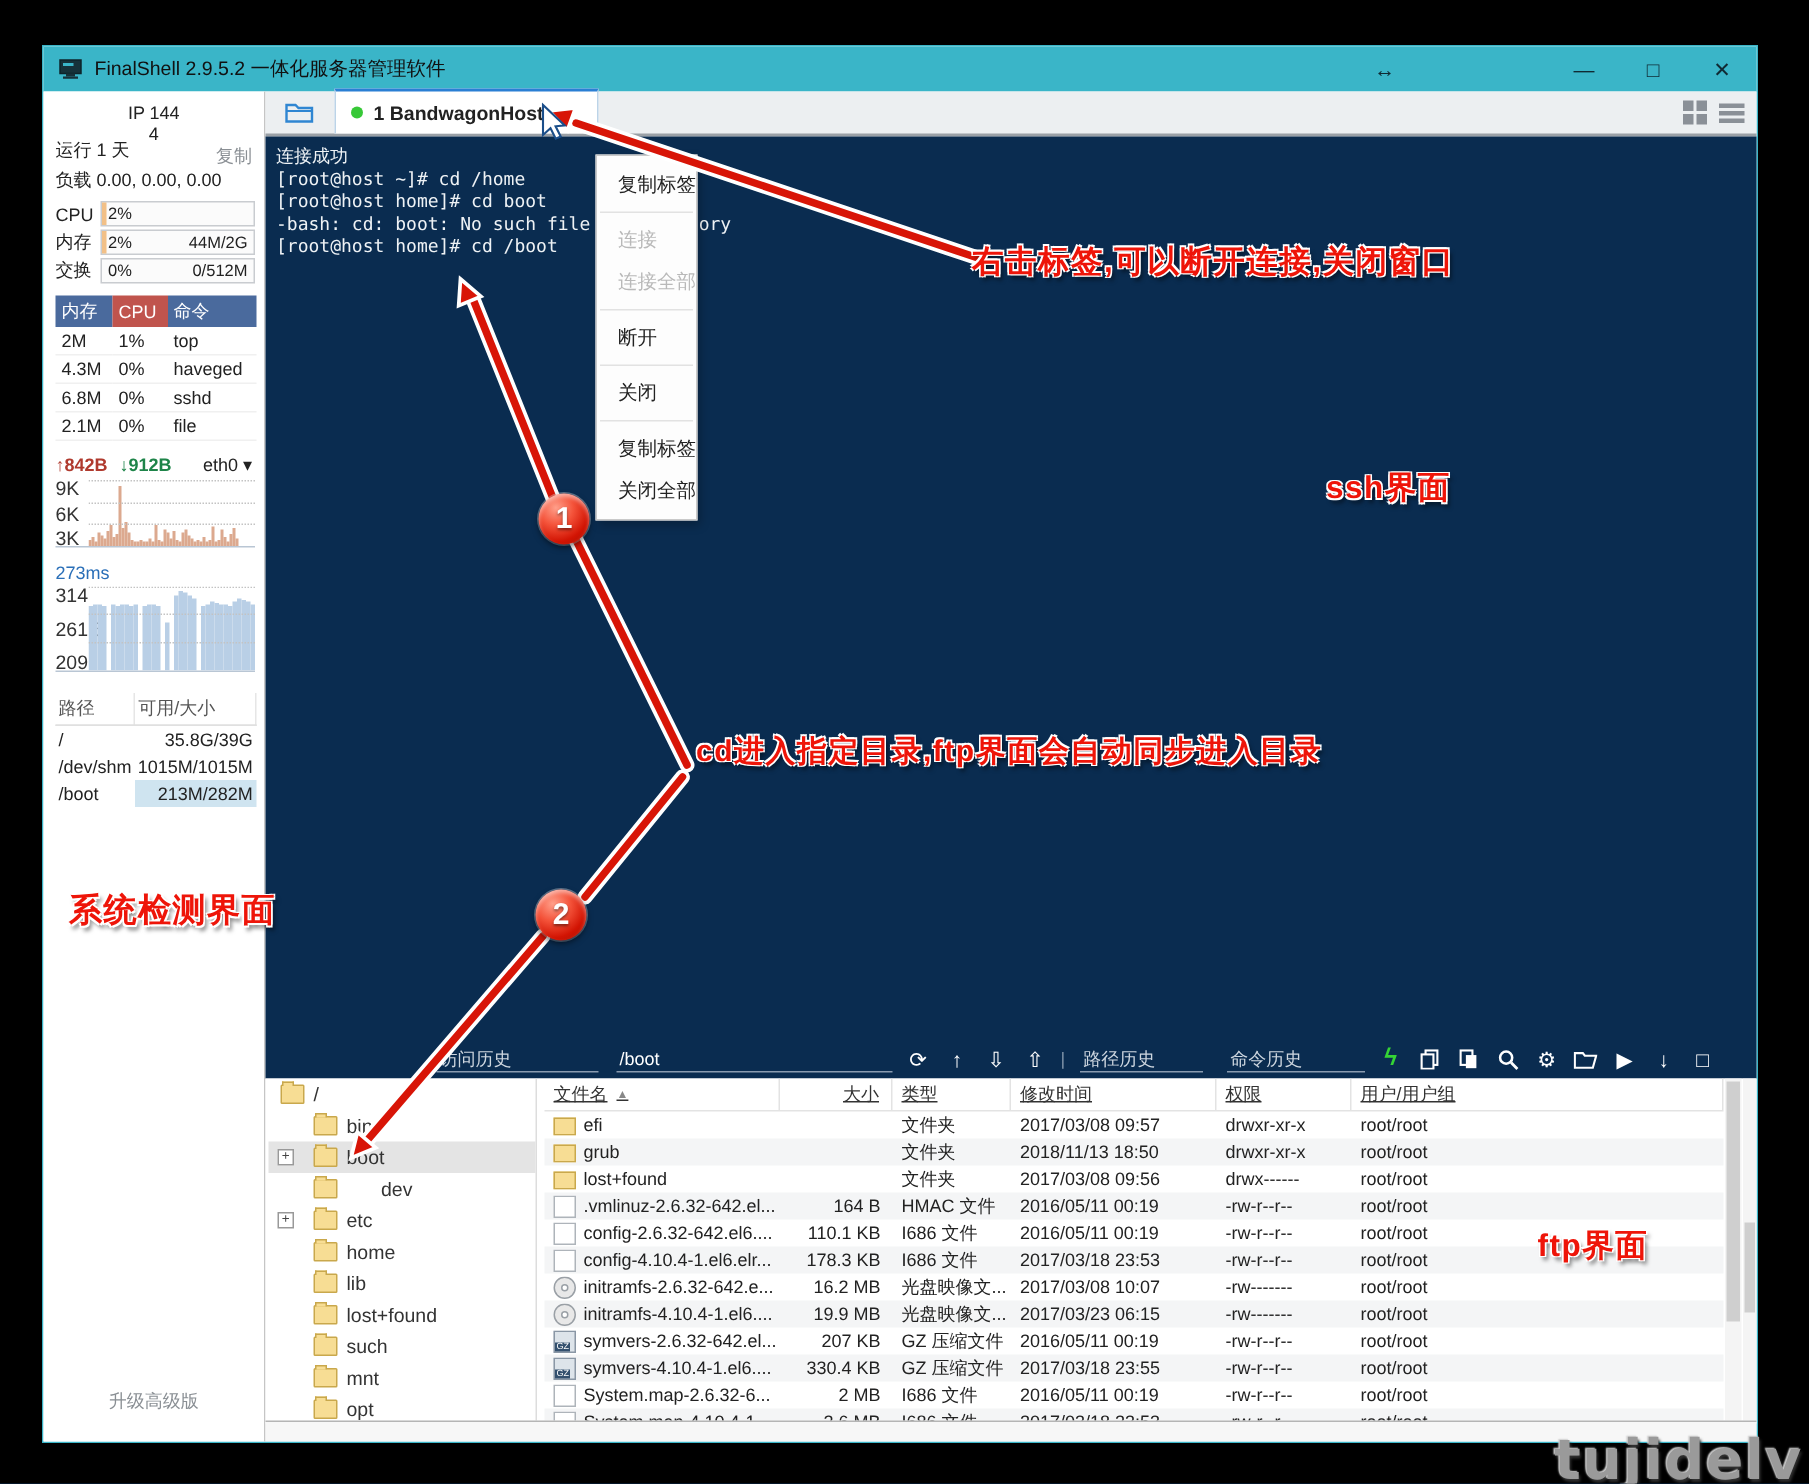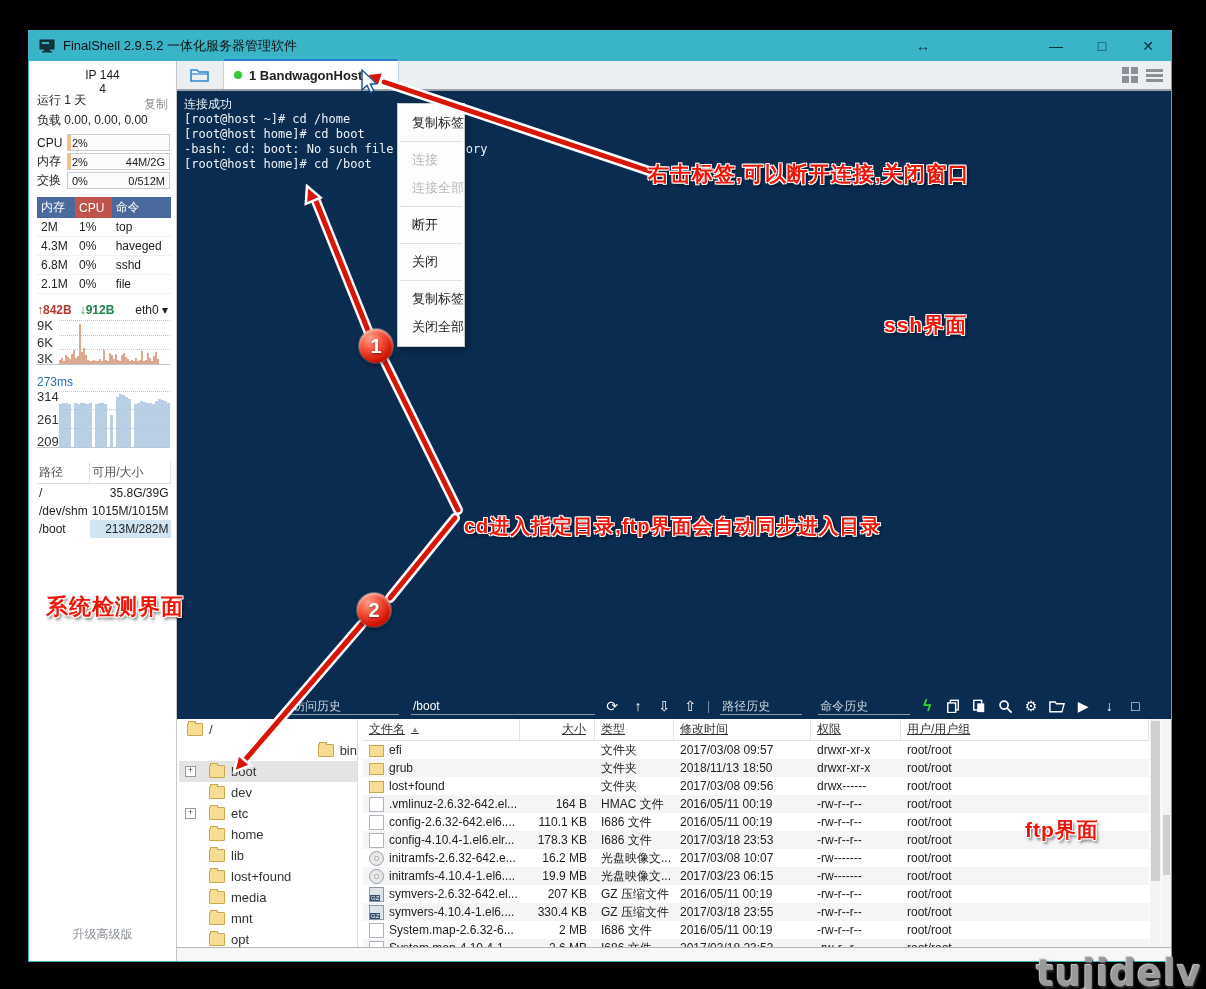--- a/index.html
+++ b/index.html
@@ -465,30 +465,30 @@
           </span>
       </div>
     </div>
 
     <div class="ftp-panel">
       <div class="tree" id="file-tree">
           <div class="tree-item" style="padding-left: 8px;">
             <span class="t-folder"></span>
             <span>/</span>
           </div>
-          <div class="tree-item" style="padding-left: 30px; justify-content: flex-end;">
+          <div class="tree-item" style="padding-left: 30px;">
             <span class="t-folder"></span>
             <span>bin</span>
           </div>
           <div class="tree-item sel" style="padding-left: 30px;">
             <span class="expander">+</span>
             <span class="t-folder"></span>
             <span>boot</span>
           </div>
-          <div class="tree-item" style="padding-left: 30px;">
+          <div class="tree-item" style="padding-left: 30px; gap: 23px;">
             <span class="t-folder"></span>
             <span>dev</span>
           </div>
           <div class="tree-item" style="padding-left: 30px;">
             <span class="expander">+</span>
             <span class="t-folder"></span>
             <span>etc</span>
           </div>
           <div class="tree-item" style="padding-left: 30px;">
             <span class="t-folder"></span>
@@ -497,21 +497,21 @@
           <div class="tree-item" style="padding-left: 30px;">
             <span class="t-folder"></span>
             <span>lib</span>
           </div>
           <div class="tree-item" style="padding-left: 30px;">
             <span class="t-folder"></span>
             <span>lost+found</span>
           </div>
           <div class="tree-item" style="padding-left: 30px;">
             <span class="t-folder"></span>
-            <span>media</span>
+            <span>such</span>
           </div>
           <div class="tree-item" style="padding-left: 30px;">
             <span class="t-folder"></span>
             <span>mnt</span>
           </div>
           <div class="tree-item" style="padding-left: 30px;">
             <span class="t-folder"></span>
             <span>opt</span>
           </div>
         </div>
@@ -706,21 +706,21 @@
         <polygon points="234,772 238.3,754.7 250.5,765.1" fill="#d81507" stroke="#fff" stroke-width="2.5"></polygon>
       </g>
 
       <g>
         <polygon points="362,70 362,90 367,85.5 370.5,92.5 373.8,91 370.4,84.2 376.5,83.6" fill="#fff" stroke="#1a4e8a" stroke-width="1.4"></polygon>
       </g>
     </svg>
 
     <div class="red-note" style="left:648px;top:160px;">右击标签,可以断开连接,关闭窗口</div>
     <div class="red-note" style="left:884px;top:311px;">ssh界面</div>
-    <div class="red-note" style="left:464px;top:513px;font-size:20px;">cd进入指定目录,ftp界面会自动同步进入目录</div>
+    <div class="red-note" style="left:464px;top:487px;font-size:20px;">cd进入指定目录,ftp界面会自动同步进入目录</div>
     <div class="red-note" style="left:46px;top:592px;font-size:22px;">系统检测界面</div>
     <div class="red-note" style="left:1025px;top:816px;">ftp界面</div>
     <div class="badge" style="left:359px;top:329px;">1</div>
     <div class="badge" style="left:357px;top:593px;">2</div>
   </div>
 
   <div class="watermark">tujidelv</div>
 </div>
 
 </body></html>

